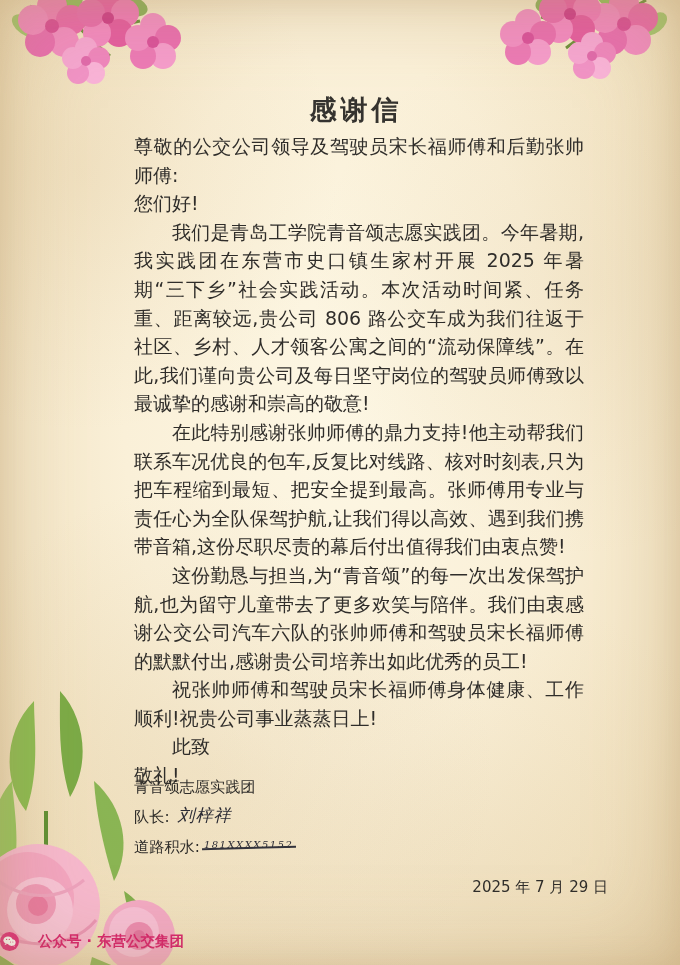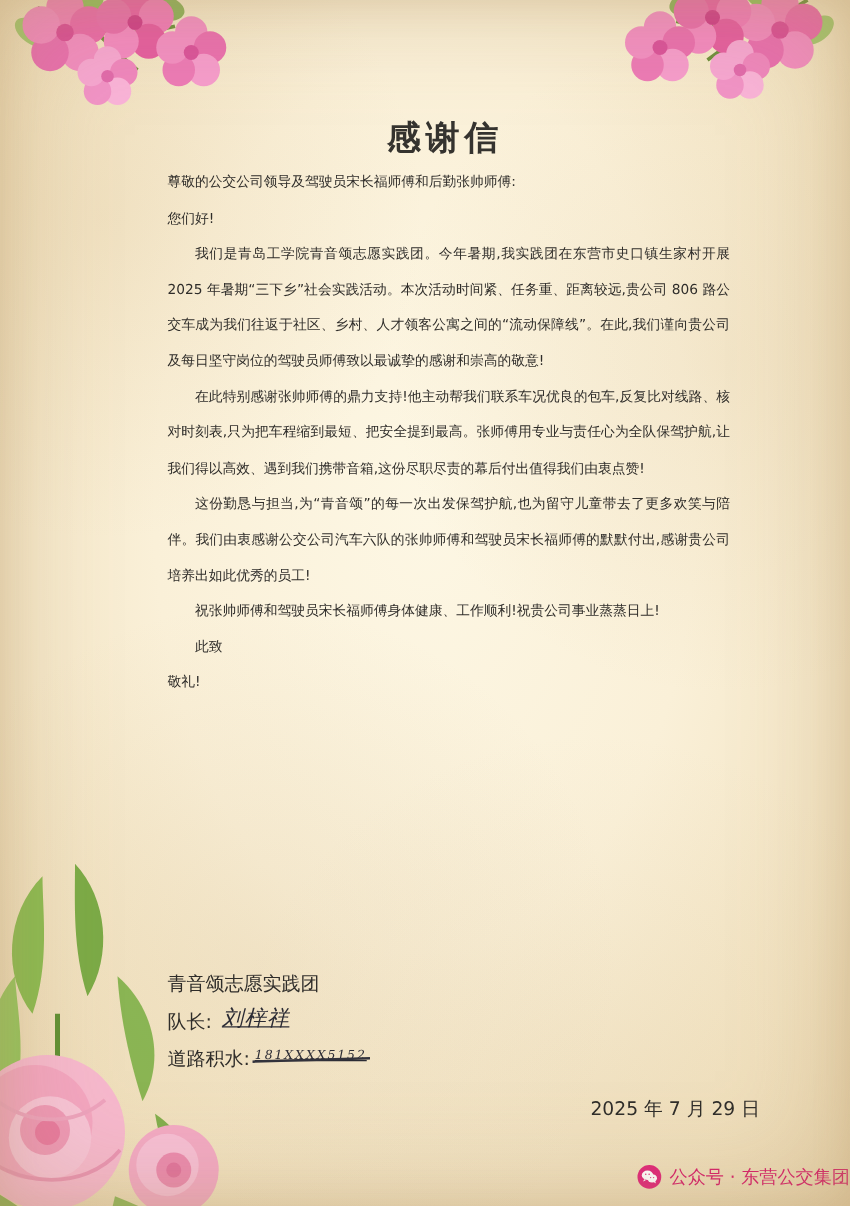--- a/index.html
+++ b/index.html
@@ -64,21 +64,21 @@
     font-size: 27px;
     font-weight: bold;
     letter-spacing: 4px;
     color: #35332f;
   }
   .body-text {
     position: absolute;
     left: 118px;
     top: 132px;
     width: 450px;
-    font-size: 11px;
+    font-size: 19px;
     line-height: 28.6px;
     color: #2f2d2a;
     text-align: justify;
     text-justify: inter-ideograph;
     font-family: "DejaVu Sans", "Liberation Sans", sans-serif;
   }
   .body-text p {
     margin: 0;
   }
   .indent { text-indent: 2em; }
@@ -101,21 +101,20 @@
   }
   .handwrite {
     font-family: "DejaVu Serif", "Liberation Serif", serif;
     font-style: italic;
     font-size: 15px;
     color: #2b2b34;
     transform: rotate(-3deg) skewX(-6px);
     letter-spacing: 1px;
     position: relative;
     top: -2px;
-    text-decoration: underline;
   }
   .hand-name {
     font-size: 17px;
     padding: 0 4px;
   }
   .hand-phone {
     font-size: 10px;
     letter-spacing: 1.5px;
     position: relative;
   }
@@ -138,25 +137,25 @@
   }
 
   
   .footer {
     position: absolute;
     left: 0;
     right: 0;
     bottom: 14px;
     display: flex;
     align-items: center;
-    justify-content: flex-end;
-    gap: 7px;
+    justify-content: flex-start;
+    gap: 19px;
     font-size: 14.5px;
     color: #d6216b;
-    font-weight: normal;
+    font-weight: bold;
   }
   .wechat-icon {
     width: 19px;
     height: 19px;
     border-radius: 50%;
     background: #e0277a;
     display: inline-flex;
     align-items: center;
     justify-content: center;
   }

